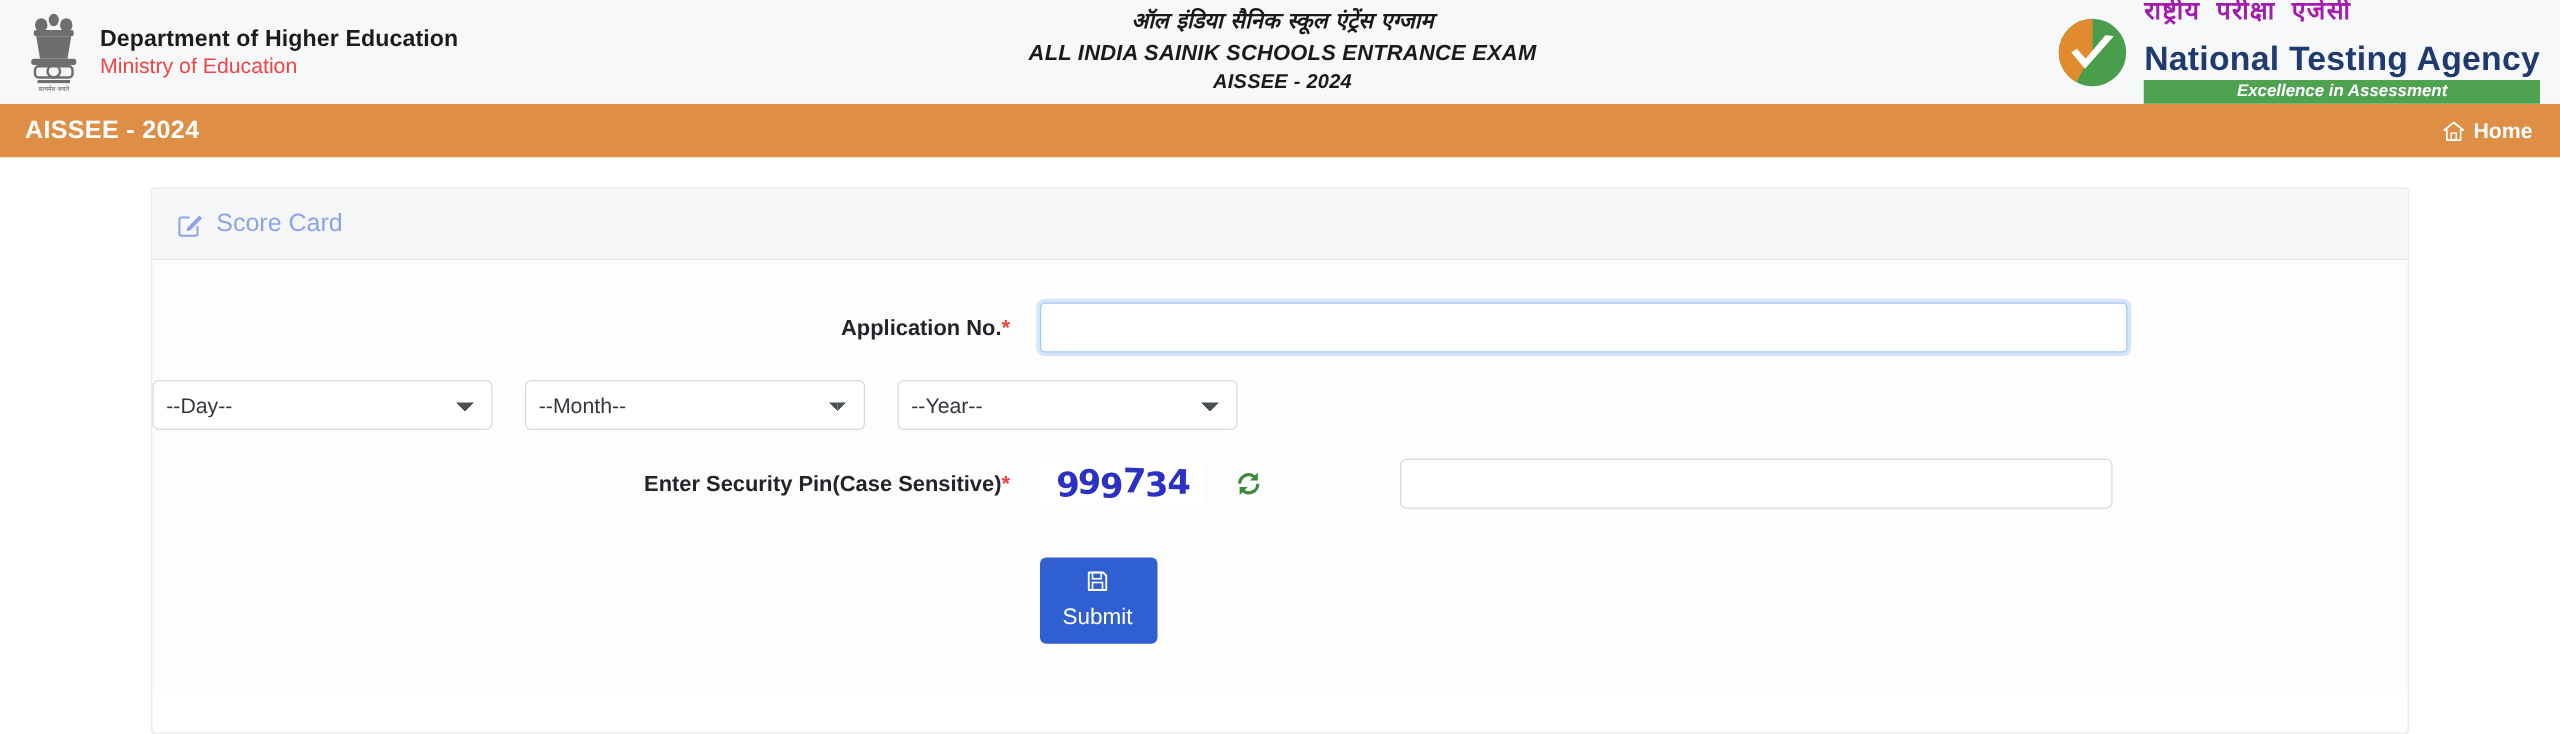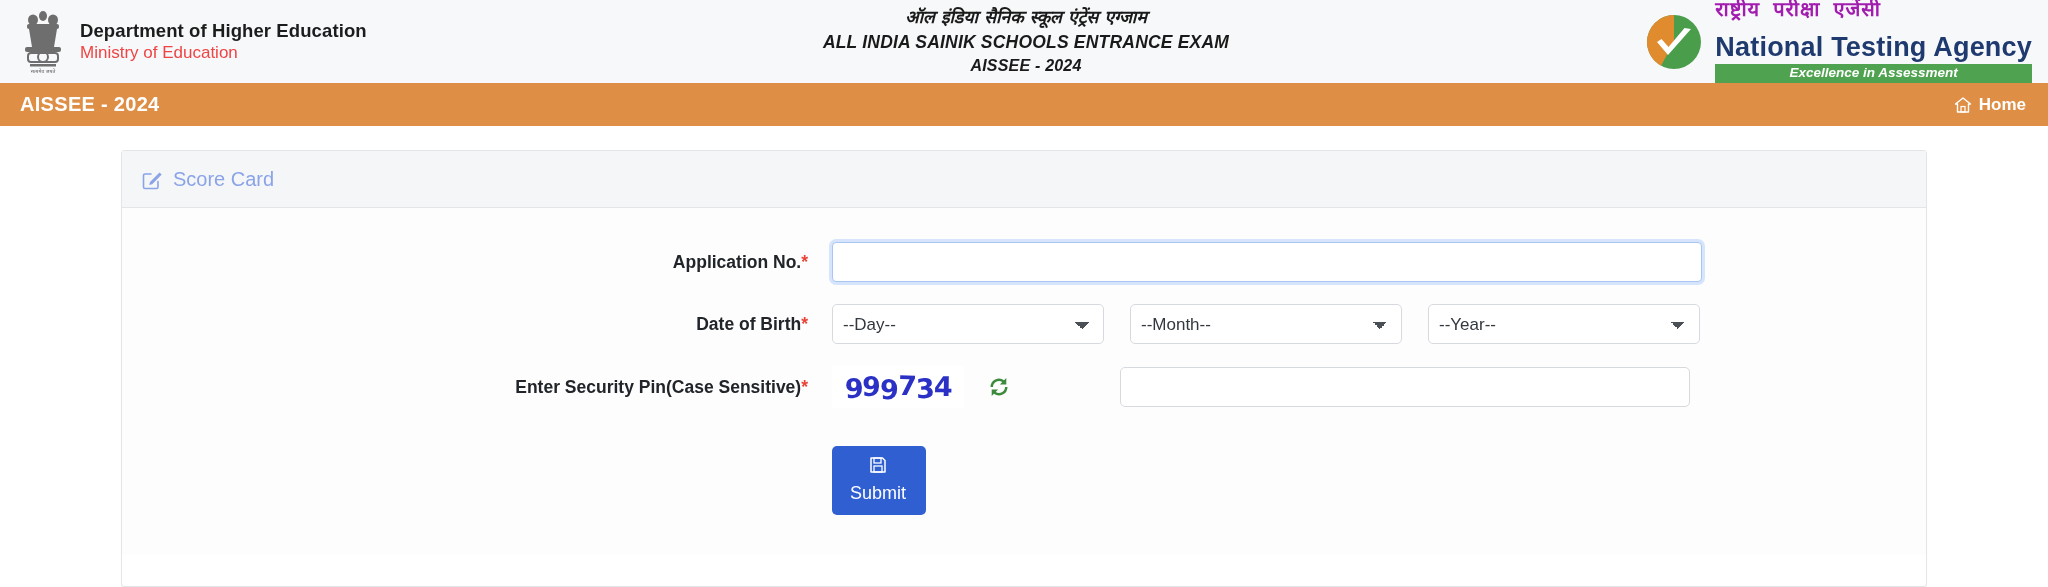--- a/index.html
+++ b/index.html
@@ -407,23 +407,20 @@
       <div class="form-row">
         <div class="form-label">
           <span>Application No.</span><span class="req">*</span>
         </div>
         <div class="form-control-area">
           <input class="input-appno" type="text" autofocus="" placeholder="" style="">
         </div>
       </div>
 
       <div class="form-row">
-        <div class="form-label">
-          <span>Date of Birth</span><span class="req">*</span>
-        </div>
         <div class="form-control-area">
           <select class="select-dob sel-day">
             <option>--Day--</option>
           </select>
           <select class="select-dob sel-month">
             <option>--Month--</option>
           </select>
           <select class="select-dob sel-year">
             <option>--Year--</option>
           </select>

